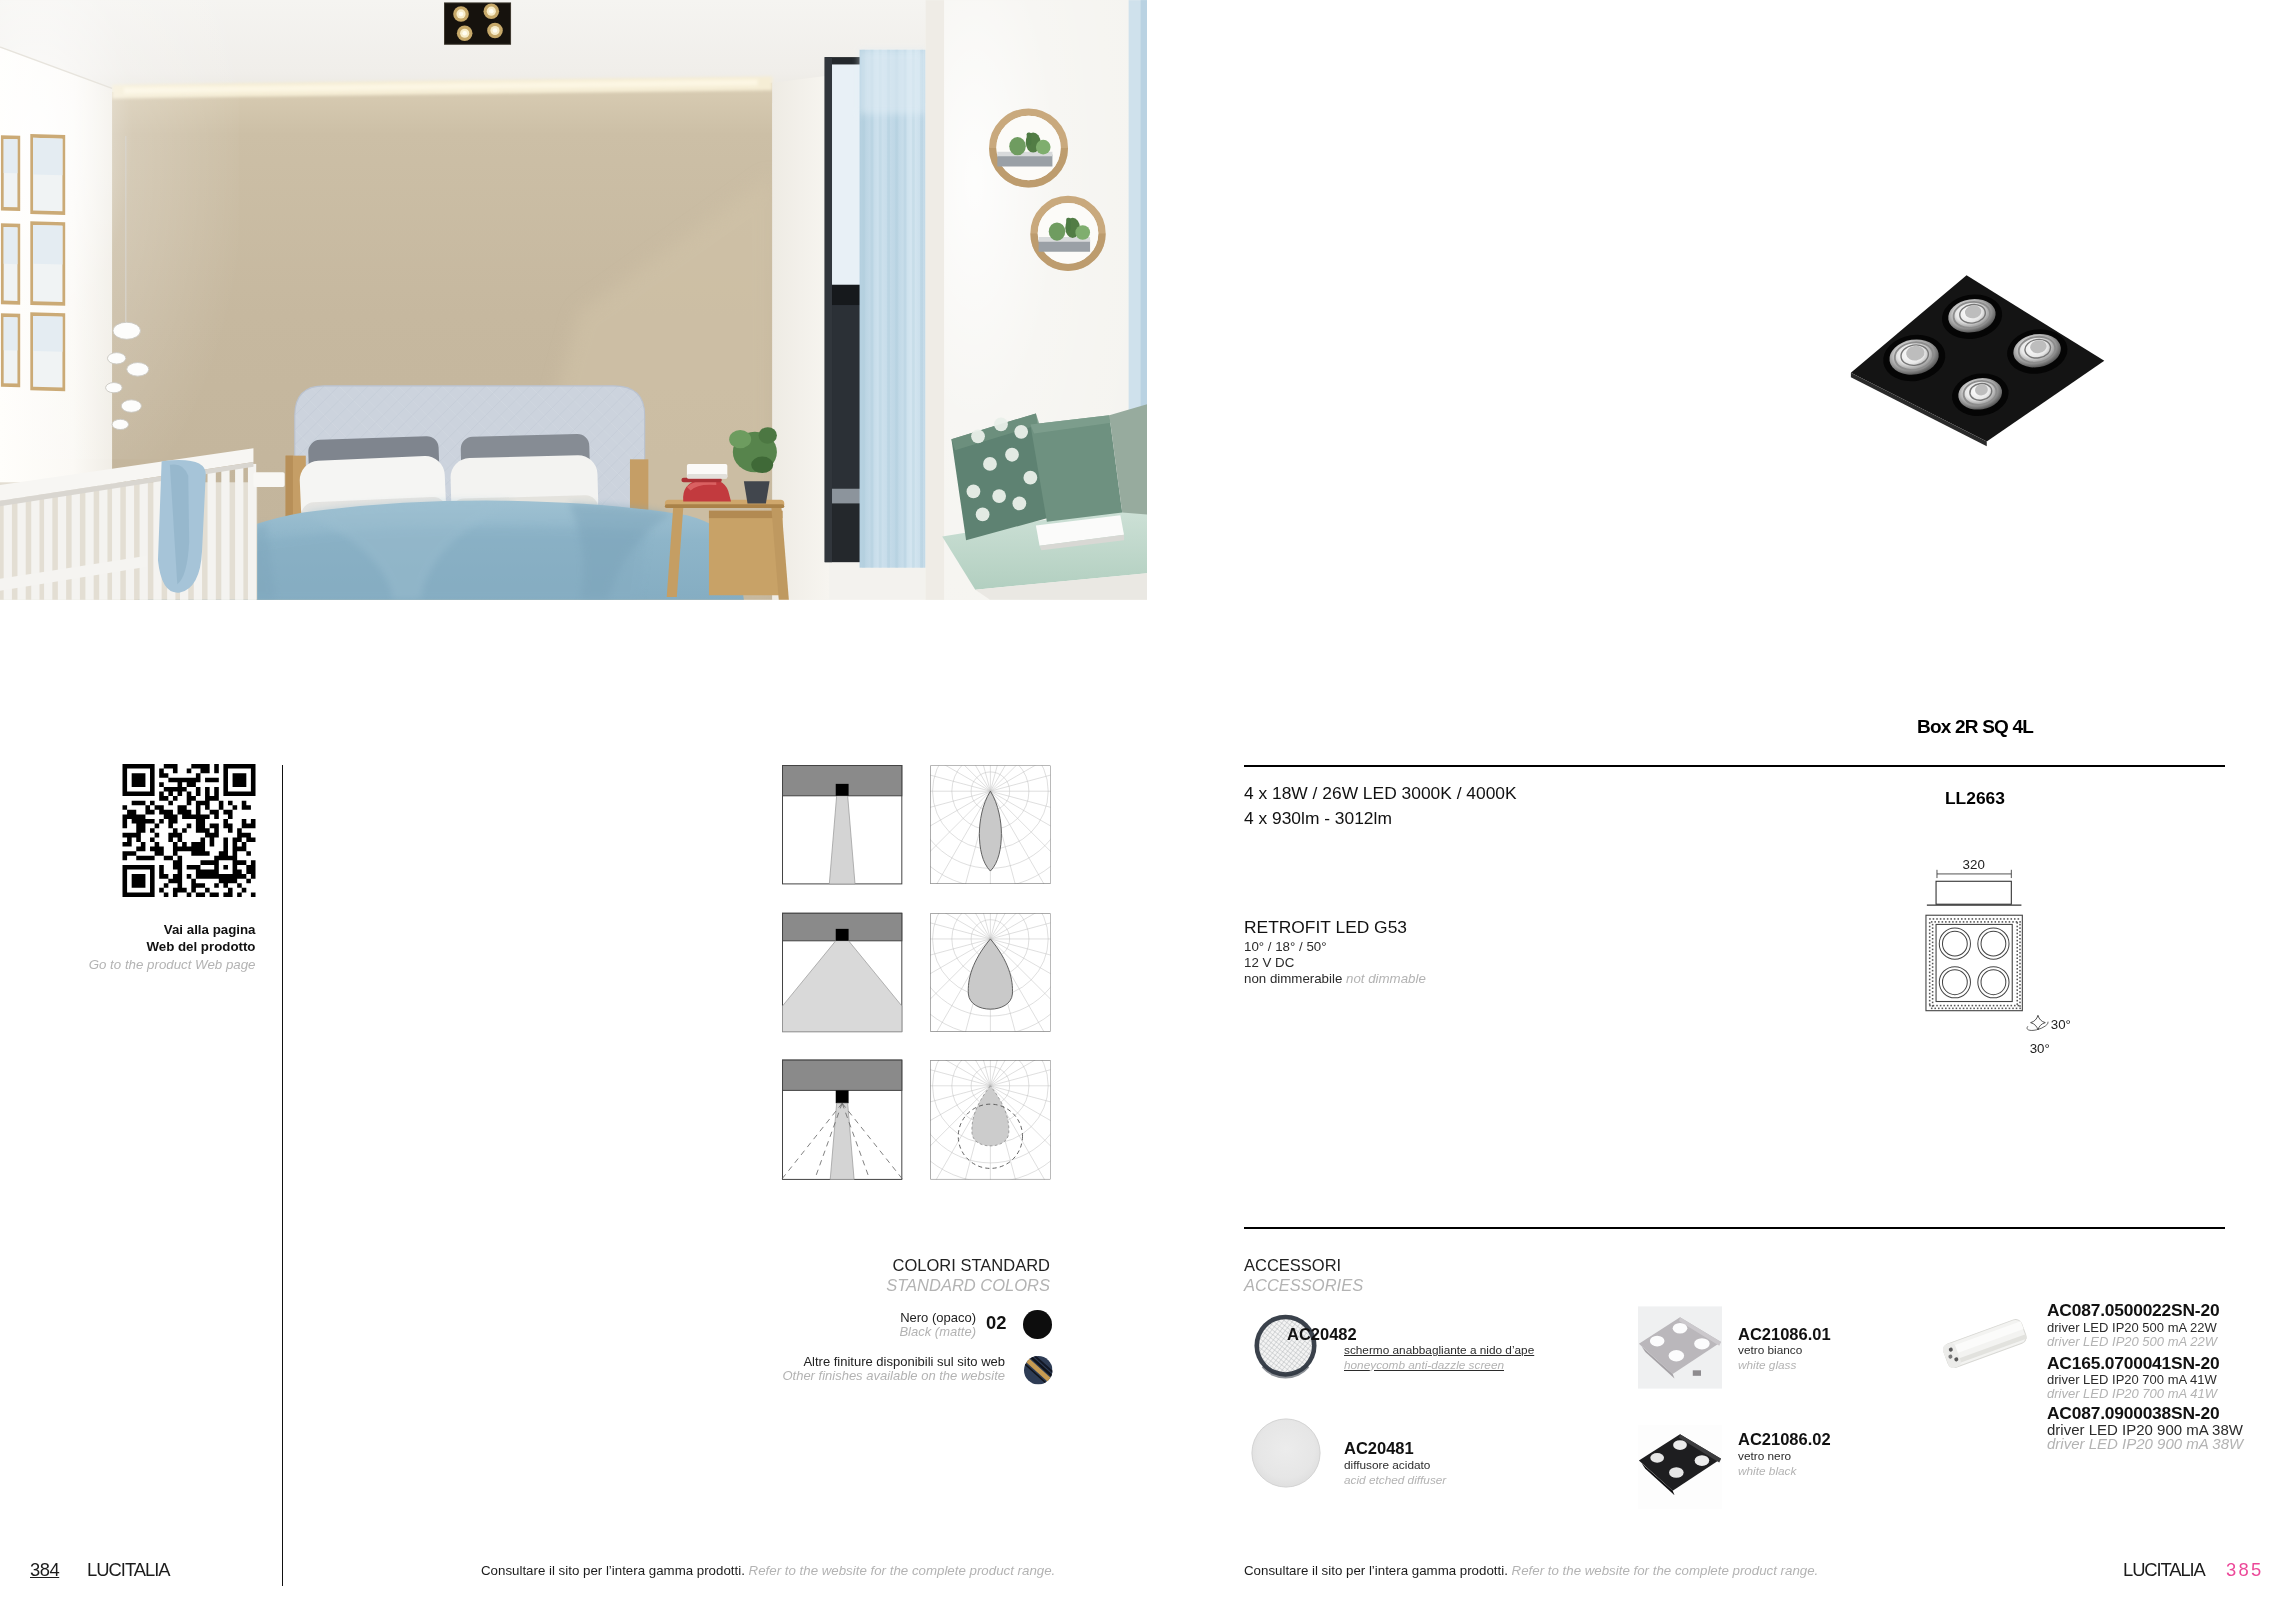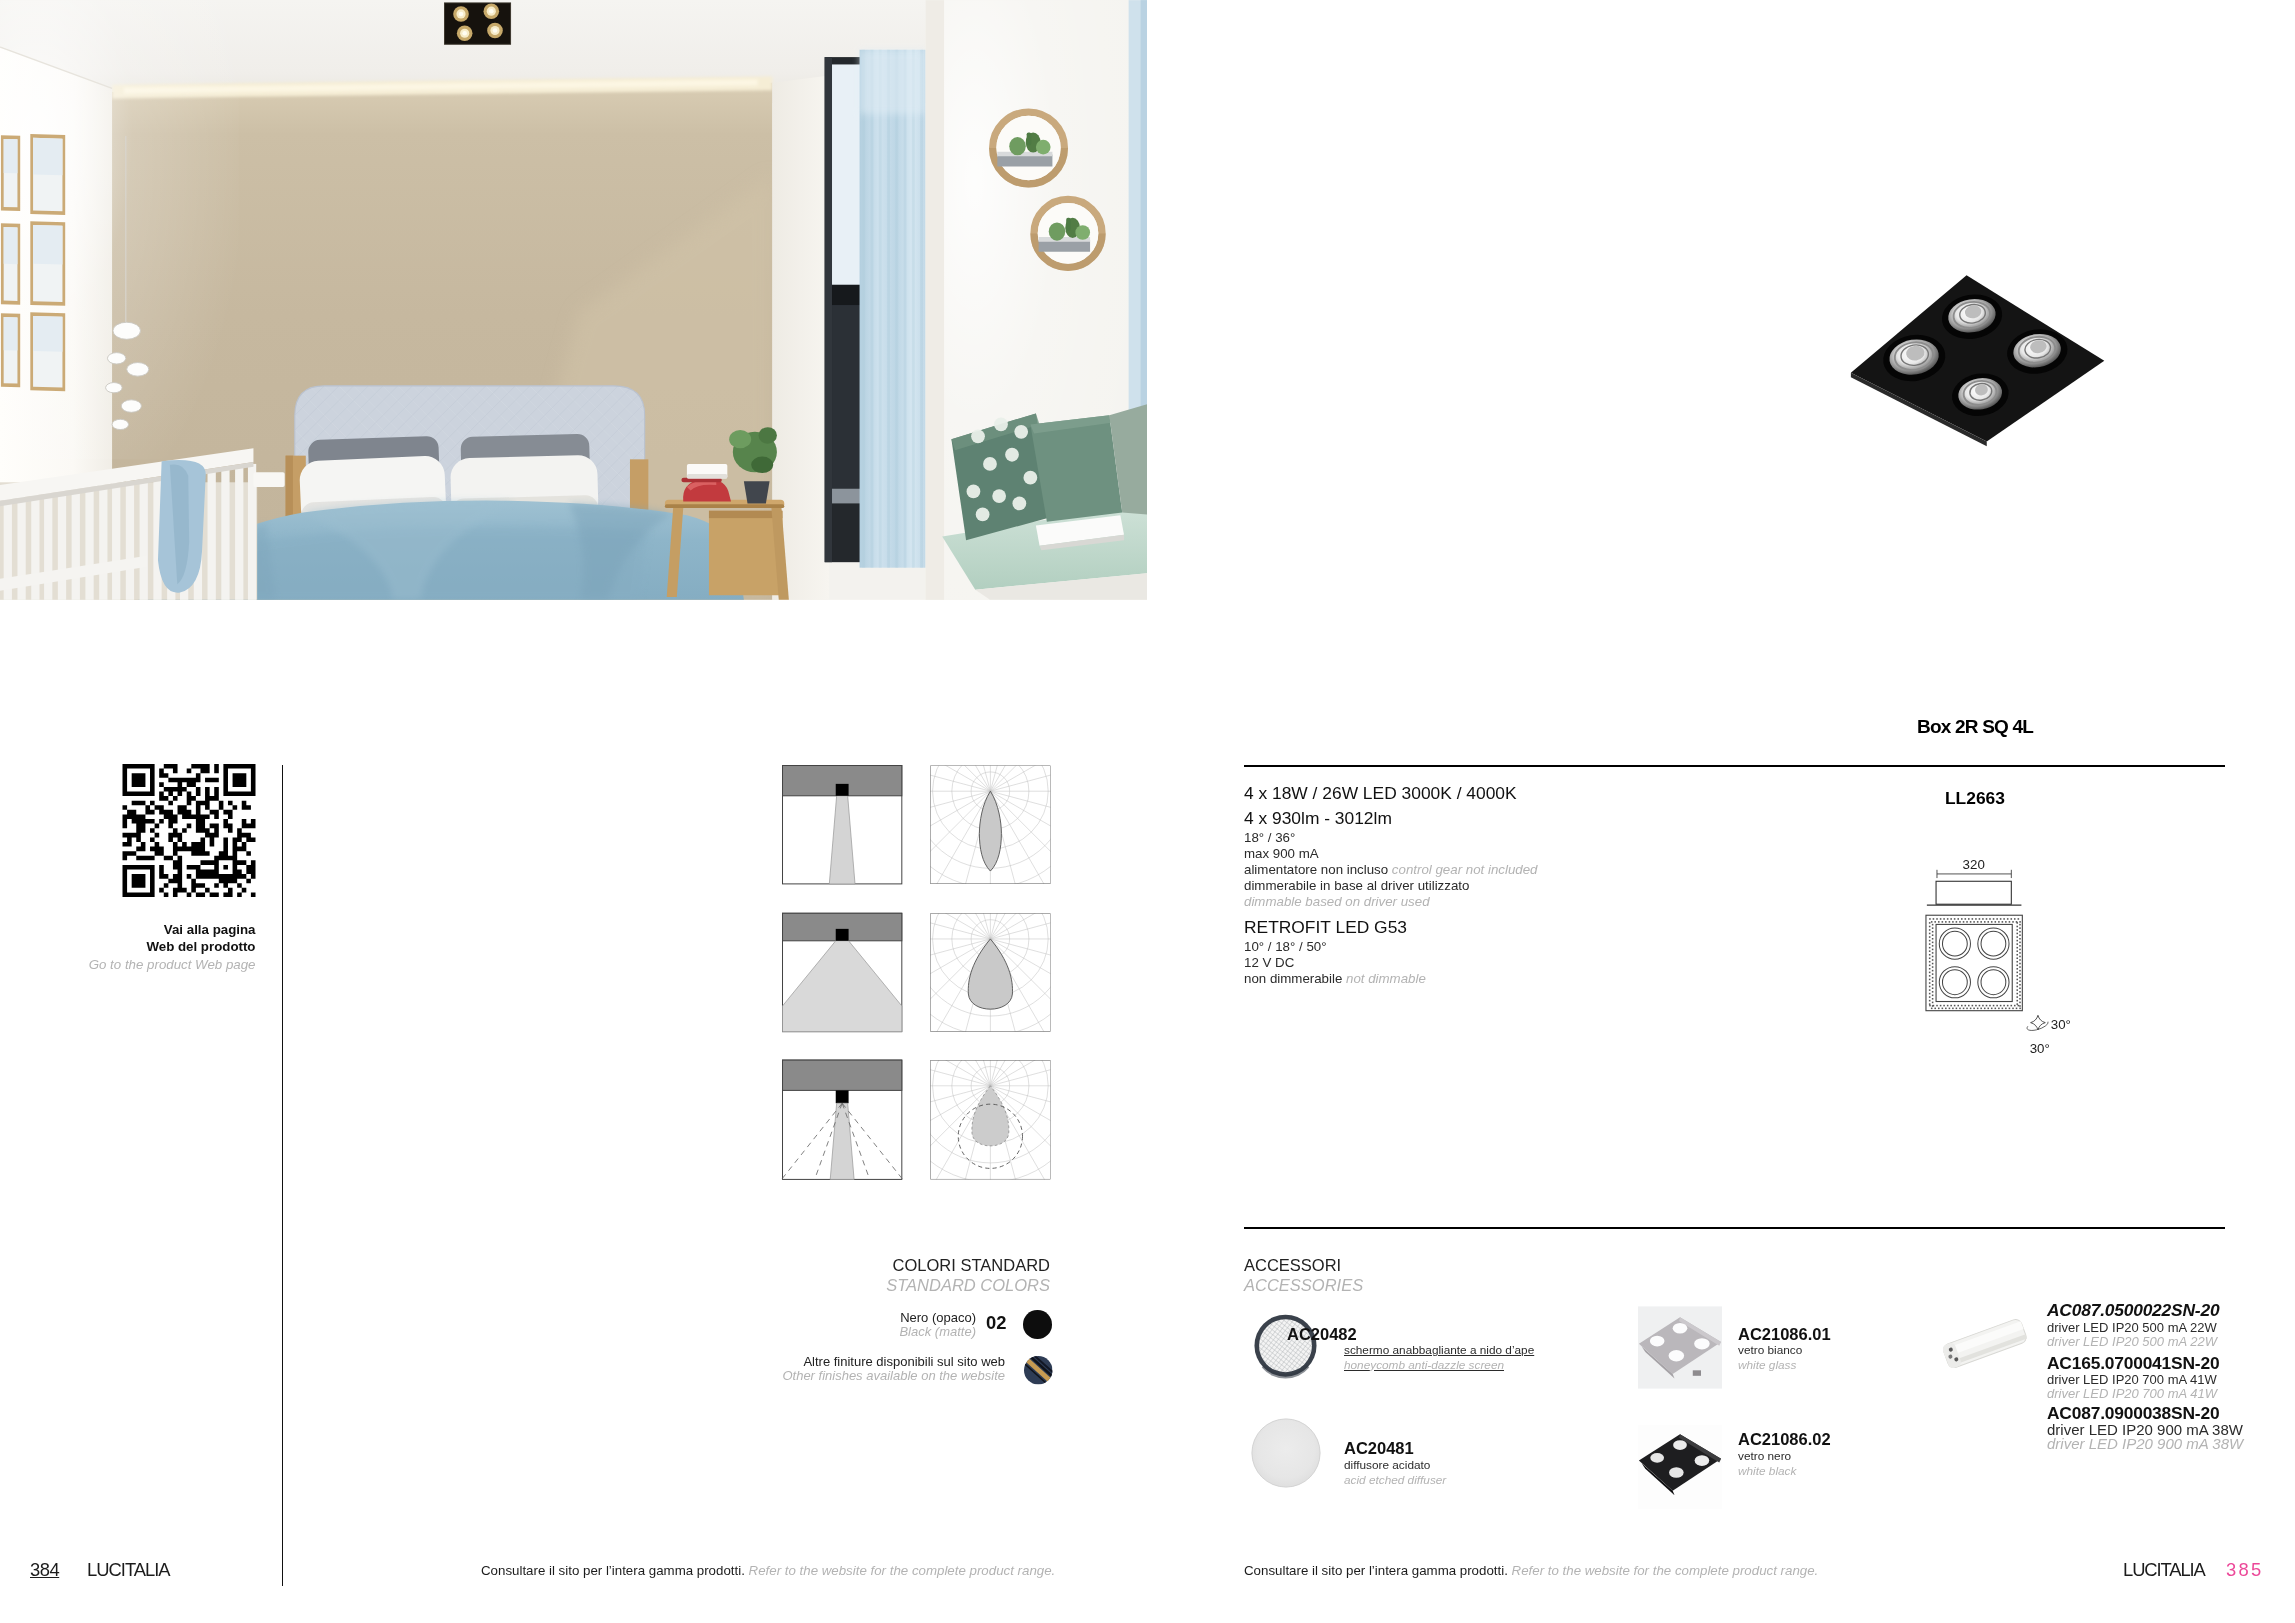--- a/index.html
+++ b/index.html
@@ -561,21 +561,20 @@
             <rect x="10" y="-4" width="1.6" height="40" fill="#10131a"></rect>
           </g>
         </g>
       </svg></div>
 
 <div class="rule" style="left:1244px;top:765px;width:981px;"></div>
 
 <div class="abs" style="left:1917px;top:717px;font-size:19px;line-height:19px;font-weight:bold;color:#000;letter-spacing:-0.8px;">Box 2R SQ 4L</div>
 
 <div class="abs bigln" style="left:1244px;top:781px;">4 x 18W / 26W LED 3000K / 4000K<br>4 x 930lm - 3012lm</div>
-<div class="abs sm" style="left:1244px;top:830px;">18° / 36°<br>max 900 mA<br>alimentatore non incluso <span class="it">control gear not included</span><br>dimmerabile in base al driver utilizzato<br><span class="it">dimmable based on driver used</span></div>
 <div class="abs" style="left:1244px;top:919px;font-size:17.4px;line-height:17.4px;color:#111;">RETROFIT LED G53</div>
 <div class="abs sm" style="left:1244px;top:939px;">10° / 18° / 50°<br>12 V DC<br>non dimmerabile <span class="it">not dimmable</span></div>
 
 <div class="abs" style="left:1945px;top:790px;font-size:17.4px;line-height:17.4px;font-weight:bold;color:#000;">LL2663</div>
 
 <div class="abs" id="techdraw-slot" style="left:1892px;top:849px;width:257px;height:216px;"><svg width="257" height="216" viewBox="0 0 280 235">
         <text x="89" y="22" font-family="Liberation Sans, sans-serif" font-size="14.5" fill="#222" text-anchor="middle">320</text>
         <line x1="49" y1="27" x2="130" y2="27" stroke="#444" stroke-width="1"></line>
         <line x1="49" y1="22.5" x2="49" y2="31.5" stroke="#444" stroke-width="1"></line>
         <line x1="130" y1="22.5" x2="130" y2="31.5" stroke="#444" stroke-width="1"></line>
@@ -868,21 +867,21 @@
           <rect x="5" y="25" width="90" height="27" rx="7" fill="#f3f3f1" stroke="#d8d8d4" stroke-width="1"></rect>
           <rect x="5" y="29" width="90" height="9" fill="#fbfbfa"></rect>
           <rect x="5" y="44" width="90" height="5" fill="#e2e2de"></rect>
           <rect x="5" y="25" width="14" height="27" rx="5" fill="#ececea"></rect>
           <circle cx="13" cy="32" r="2.2" fill="#5a5a5a"></circle>
           <circle cx="10" cy="39" r="2.2" fill="#7a7a7a"></circle>
           <circle cx="15" cy="44" r="2.2" fill="#5a5a5a"></circle>
         </g>
       </svg></div>
 
-<div class="abs" style="left:2047px;top:1302px;font-size:17.4px;line-height:17.4px;font-weight:bold;color:#111;letter-spacing:-0.2px;font-style:italic;">AC087.0500022SN-20</div>
+<div class="abs" style="left:2047px;top:1302px;font-size:17.4px;line-height:17.4px;font-weight:bold;color:#111;letter-spacing:-0.2px;">AC087.0500022SN-20</div>
 <div class="abs" style="left:2047px;top:1321px;font-size:13px;line-height:14.3px;color:#2b2b2b;">driver LED IP20 500 mA 22W<br><span class="accit">driver LED IP20 500 mA 22W</span></div>
 <div class="abs" style="left:2047px;top:1355px;font-size:17.4px;line-height:17.4px;font-weight:bold;color:#111;letter-spacing:-0.2px;">AC165.0700041SN-20</div>
 <div class="abs" style="left:2047px;top:1373px;font-size:13px;line-height:14.3px;color:#2b2b2b;">driver LED IP20 700 mA 41W<br><span class="accit">driver LED IP20 700 mA 41W</span></div>
 <div class="abs" style="left:2047px;top:1405px;font-size:17.4px;line-height:17.4px;font-weight:bold;color:#111;letter-spacing:-0.2px;">AC087.0900038SN-20</div>
 <div class="abs" style="left:2047px;top:1423px;font-size:15px;line-height:14.3px;color:#2b2b2b;">driver LED IP20 900 mA 38W<br><span class="accit">driver LED IP20 900 mA 38W</span></div>
 
 <div class="abs" style="left:30px;top:1561px;font-size:18.4px;line-height:18.4px;color:#1c1c1c;letter-spacing:-0.5px;text-decoration:underline;">384</div>
 <div class="abs" style="left:87px;top:1561px;font-size:18.4px;line-height:18.4px;color:#1c1c1c;letter-spacing:-1px;">LUCITALIA</div>
 
 <div class="abs" style="left:481px;top:1563px;font-size:13.3px;line-height:15.6px;color:#1c1c1c;">Consultare il sito per l’intera gamma prodotti. <span class="it">Refer to the website for the complete product range.</span></div>

